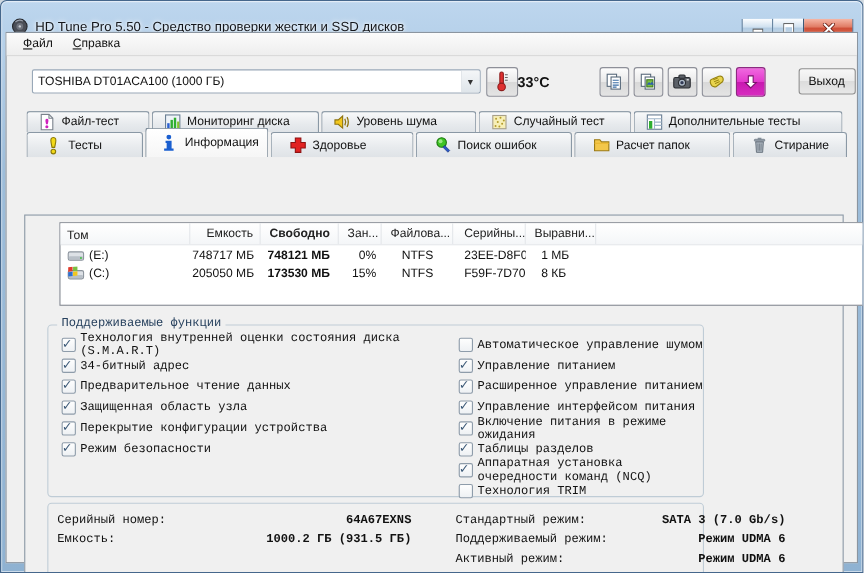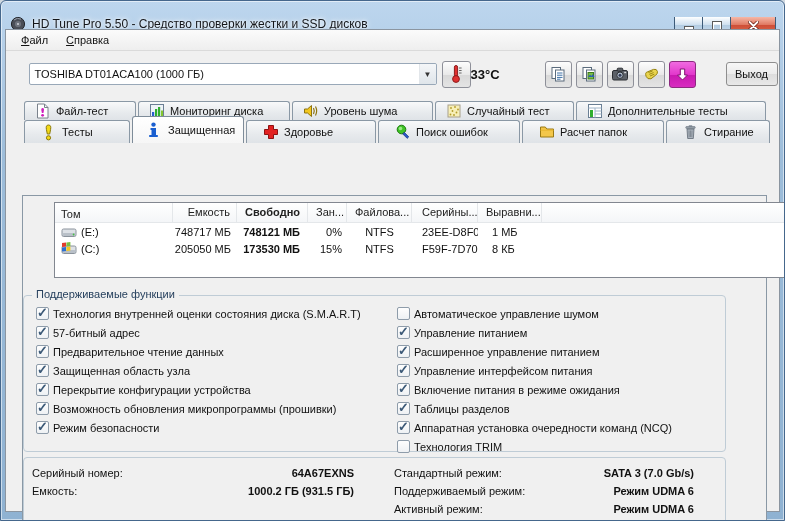--- a/index.html
+++ b/index.html
@@ -86,21 +86,21 @@
   .c4 { width:39px; text-align:right; padding-right:5px; }
   .c4h { width:39px; text-align:left; padding-right:2px; padding-left:8px; }
   .c5 { width:65px; text-align:center; }
   .c5h { width:65px; text-align:left; }
   .c6 { width:66px; padding-left:10px; }
   .c7 { width:64px; padding-left:14px; }
   .c7h { width:64px; padding-left:8px; }
   .cfill { flex:1; }
   .drive-ico { width:16px; height:14px; flex:0 0 auto; }
   
-  .groupbox { position:absolute; left:0; width:703px; border:1px solid #bfccd6; border-radius:4px; }
+  .groupbox { position:absolute; left:20px; width:597px; border:1px solid #bfccd6; border-radius:4px;font-family:Liberation Mono, monospace; }
   .groupbox.features { top:99px; height:157px; }
   .groupbox.details { top:261px; height:102px; }
   .gb-legend { position:absolute; top:-8px; left:8px; background:#f0f0f0; padding:0 4px; color:#27415e; }
   .feat-cols { display:flex; padding:8px 0 0 12px; }
   .feat-col-left { width:361px; }
   .feat-col-right { flex:1; }
   .check-row { display:flex; align-items:center; gap:4px; height:19px; }
   .checkbox {
     width:13px; height:13px; border:1px solid #8e9caa; border-radius:2px;
     background:linear-gradient(#fefefe,#eef1f4); position:relative; flex:0 0 auto;
@@ -284,21 +284,21 @@
             </span>
           <span>Тесты</span>
         </div>
         <div class="tab active" style="width:112px">
           <span class="ticon">
               <svg width="13" height="16" viewBox="0 0 13 16">
                 <circle cx="6.5" cy="2.6" r="2.2" fill="#1a5fd0"></circle>
                 <path d="M3.5 6 H9 V13 H10.8 V15 H2.2 V13 H4.5 V8 H3.5 Z" fill="#1a5fd0"></path>
               </svg>
             </span>
-          <span>Защищенная</span>
+          <span>Информация</span>
         </div>
         <div class="tab" style="width:130px">
           <span class="ticon">
               <svg width="16" height="16" viewBox="0 0 16 16">
                 <path d="M5.5 1.5 H10.5 V5.5 H14.5 V10.5 H10.5 V14.5 H5.5 V10.5 H1.5 V5.5 H5.5 Z" fill="#e22222" stroke="#8f1212"></path>
               </svg>
             </span>
           <span>Здоровье</span>
         </div>
         <div class="tab" style="width:142px">
@@ -388,37 +388,33 @@
         <div class="groupbox features">
           <span class="gb-legend">Поддерживаемые функции</span>
           <div class="feat-cols">
             <div class="feat-col-left">
               <div class="check-row">
                   <span class="checkbox checked"></span>
                   <span>Технология внутренней оценки состояния диска (S.M.A.R.T)</span>
                 </div>
               <div class="check-row">
                   <span class="checkbox checked"></span>
-                  <span>57-битный адрес</span>
+                  <span>34-битный адрес</span>
                 </div>
               <div class="check-row">
                   <span class="checkbox checked"></span>
                   <span>Предварительное чтение данных</span>
                 </div>
               <div class="check-row">
                   <span class="checkbox checked"></span>
                   <span>Защищенная область узла</span>
                 </div>
               <div class="check-row">
                   <span class="checkbox checked"></span>
                   <span>Перекрытие конфигурации устройства</span>
-                </div>
-              <div class="check-row">
-                  <span class="checkbox checked"></span>
-                  <span>Возможность обновления микропрограммы (прошивки)</span>
                 </div>
               <div class="check-row">
                   <span class="checkbox checked"></span>
                   <span>Режим безопасности</span>
                 </div>
             </div>
             <div class="feat-col-right">
               <div class="check-row">
                   <span class="checkbox"></span>
                   <span>Автоматическое управление шумом</span>

